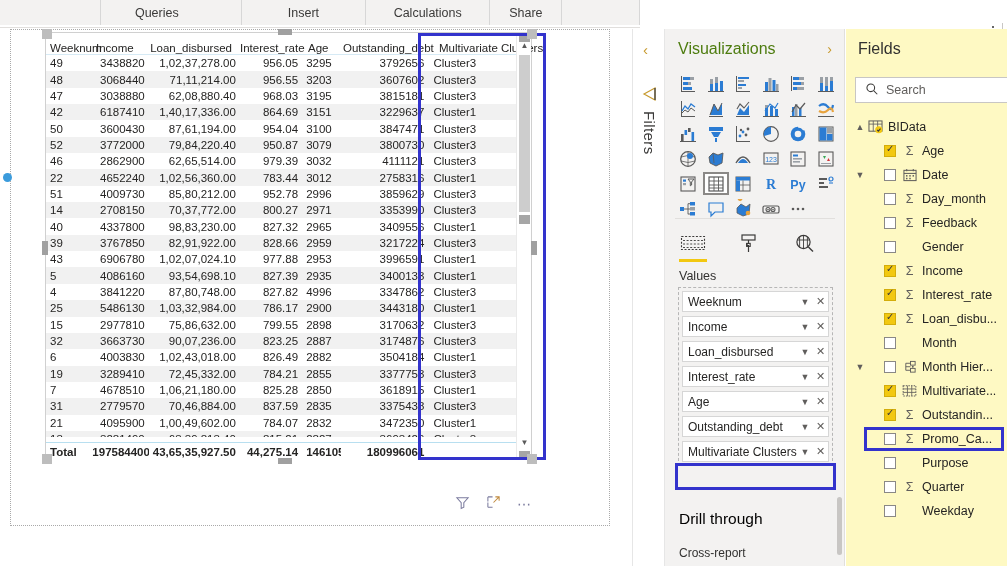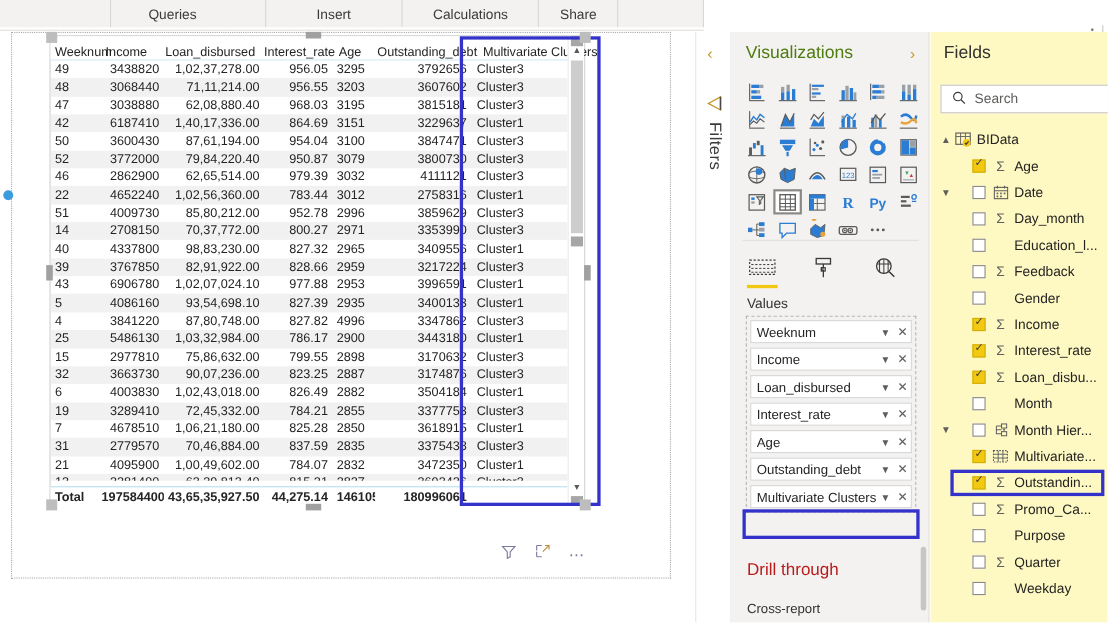--- a/index.html
+++ b/index.html
@@ -224,21 +224,21 @@
   }
   .well:last-child { margin-bottom:0; }
   .well .wname { flex:1; overflow:hidden; white-space:nowrap; }
   .well .wchev { width:16px; text-align:center; color:#605e5c; font-size:9px; }
   .well .wx { width:15px; text-align:center; color:#605e5c; font-size:11px; }
   .well-highlight {
     position:absolute; left:10px; top:434px; width:161px; height:27px;
     border:3px solid #3333cc; pointer-events:none;
   }
   .drill-title {
-    position:absolute; left:14px; top:481px; font-size:15.5px; color:#b91c1c;
+    position:absolute; left:14px; top:481px; font-size:15.5px; color:#000000;
   }
   .cross-report {
     position:absolute; left:14px; top:517px; font-size:12px; color:#323130;
   }
   .viz-scrollbar {
     position:absolute; right:2px; top:468px; width:5px; height:58px;
     background:#c8c6c4; border-radius:3px;
   }
 
   
@@ -1026,27 +1026,20 @@
         <span class="f-check"></span>
         <span class="f-ticon">
           <span class="f-sigma">Σ</span>
         </span>
         <span class="f-label">Day_month</span>
       </div>
       <div class="f-row">
         <span class="f-chev blank">▼</span>
         <span class="f-indent"></span>
         <span class="f-check"></span>
-        <span class="f-ticon"></span>
-        <span class="f-label">Education_l...</span>
-      </div>
-      <div class="f-row">
-        <span class="f-chev blank">▼</span>
-        <span class="f-indent"></span>
-        <span class="f-check"></span>
         <span class="f-ticon">
           <span class="f-sigma">Σ</span>
         </span>
         <span class="f-label">Feedback</span>
       </div>
       <div class="f-row">
         <span class="f-chev blank">▼</span>
         <span class="f-indent"></span>
         <span class="f-check"></span>
         <span class="f-ticon"></span>

